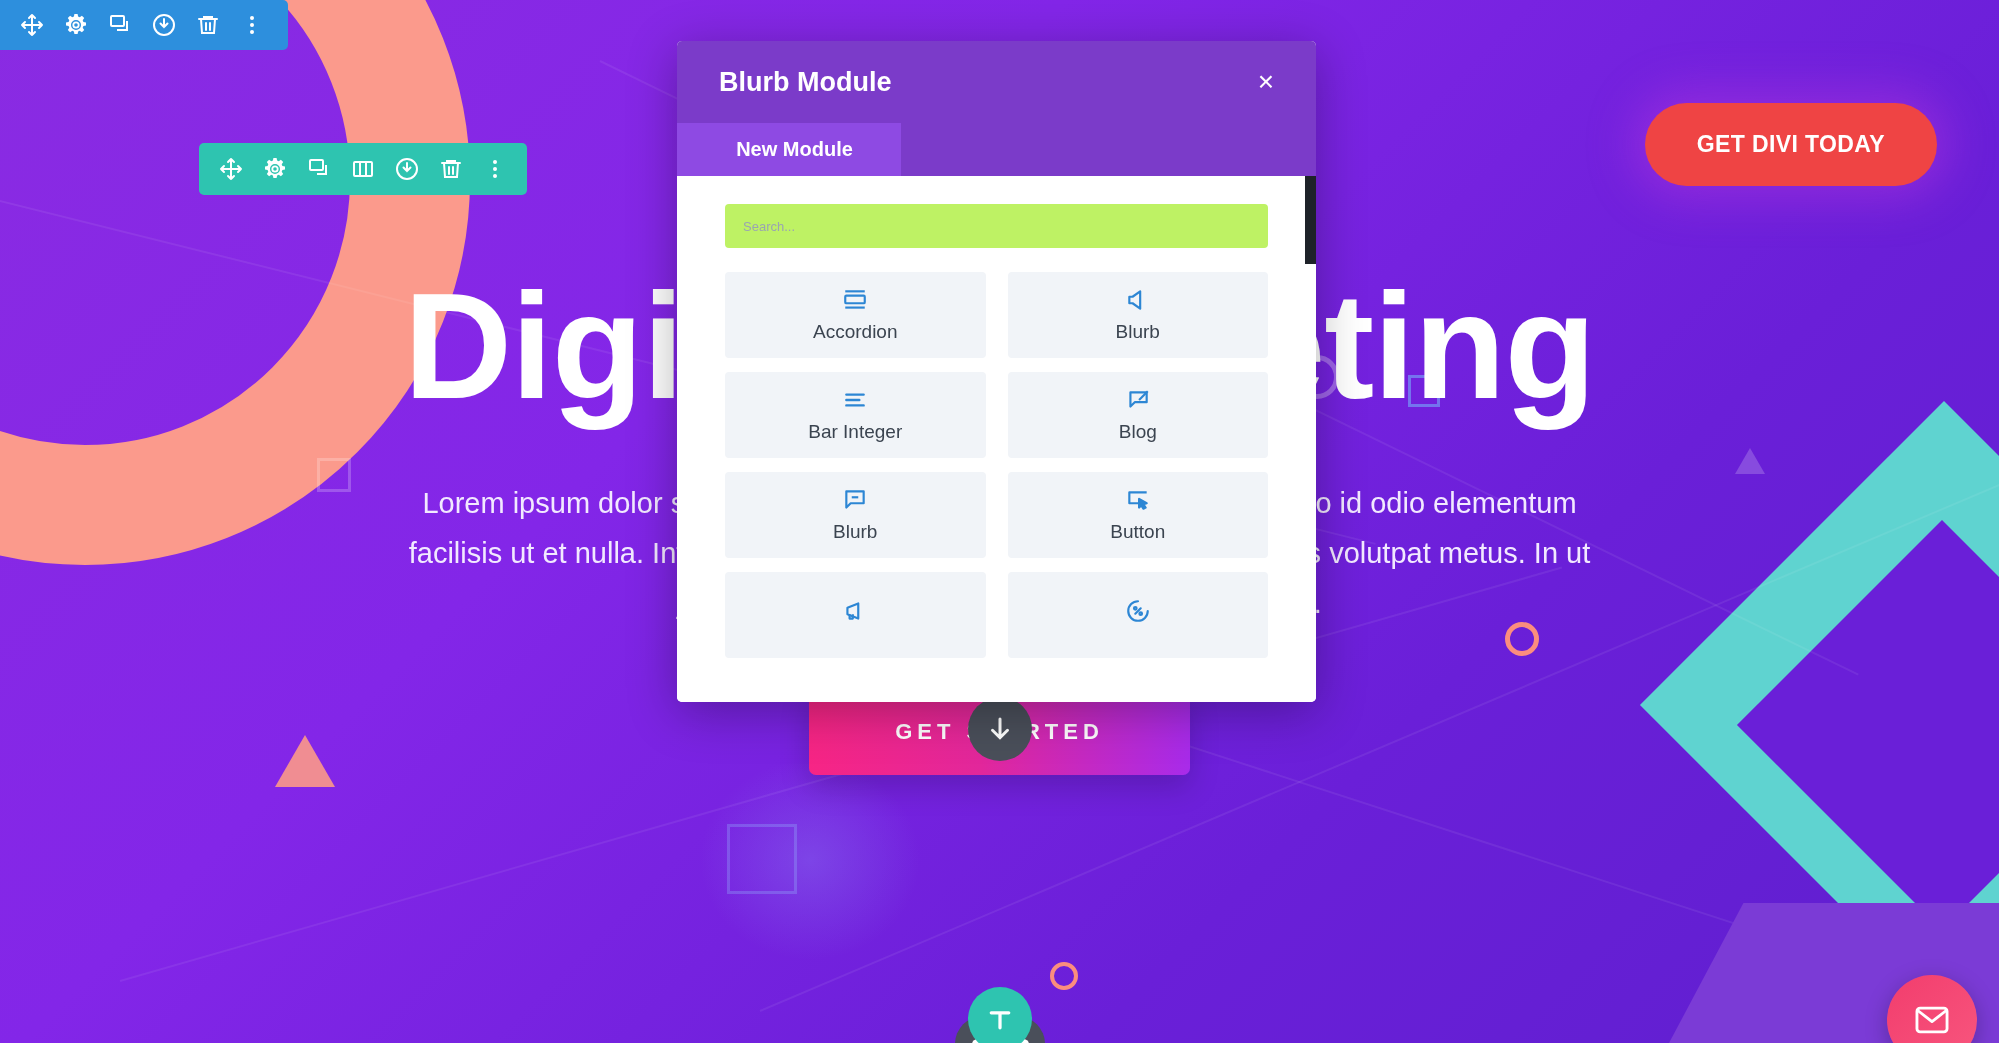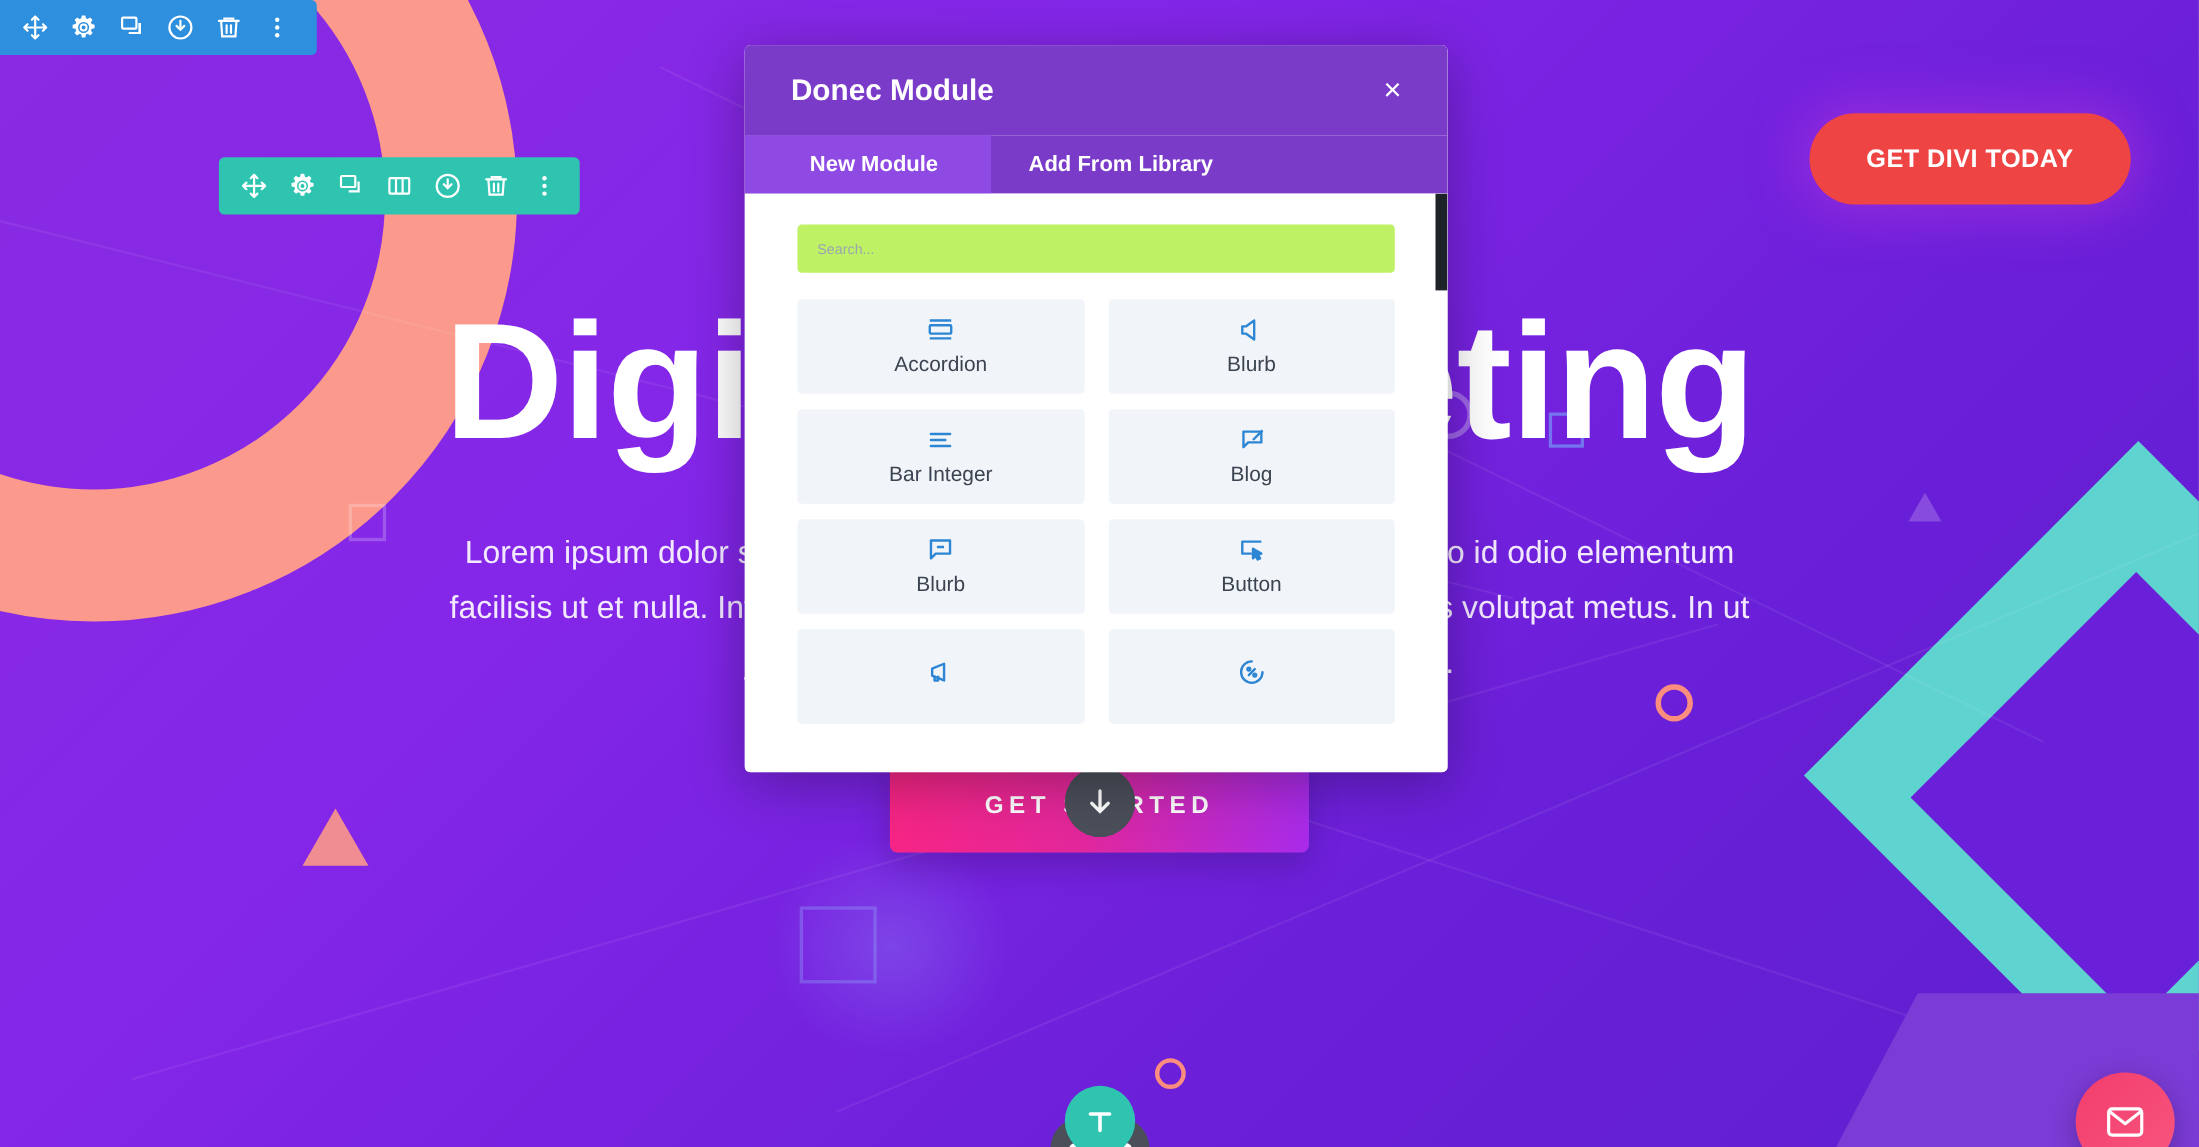--- a/index.html
+++ b/index.html
@@ -390,27 +390,26 @@
 </div>
 
 <div id="add-section-arrow">
   <svg width="30" height="30" viewBox="0 0 24 24" fill="none" stroke="#fff" stroke-width="2.4" stroke-linecap="round">
     <path d="M12 4v14M6 13l6 6 6-6"></path>
   </svg>
 </div>
 
 <div id="modal">
   <div id="modal-header">
-    <span id="modal-title">Donec Module</span>
+    <span id="modal-title">Blurb Module</span>
     <button id="modal-close">×</button>
   </div>
 
   <div id="modal-tabs">
     <button id="tab-new-module" class="tab active">New Module</button>
-    <button class="tab">Add From Library</button>
   </div>
 
   <div id="modal-body">
     <input id="module-search" type="text" placeholder="Search..." style="">
 
     <div id="module-grid">
 
       <button class="module-card">
         <span class="mc-icon">
           <svg width="26" height="26" viewBox="0 0 24 24" fill="none" stroke="#2d86d4" stroke-width="2">

